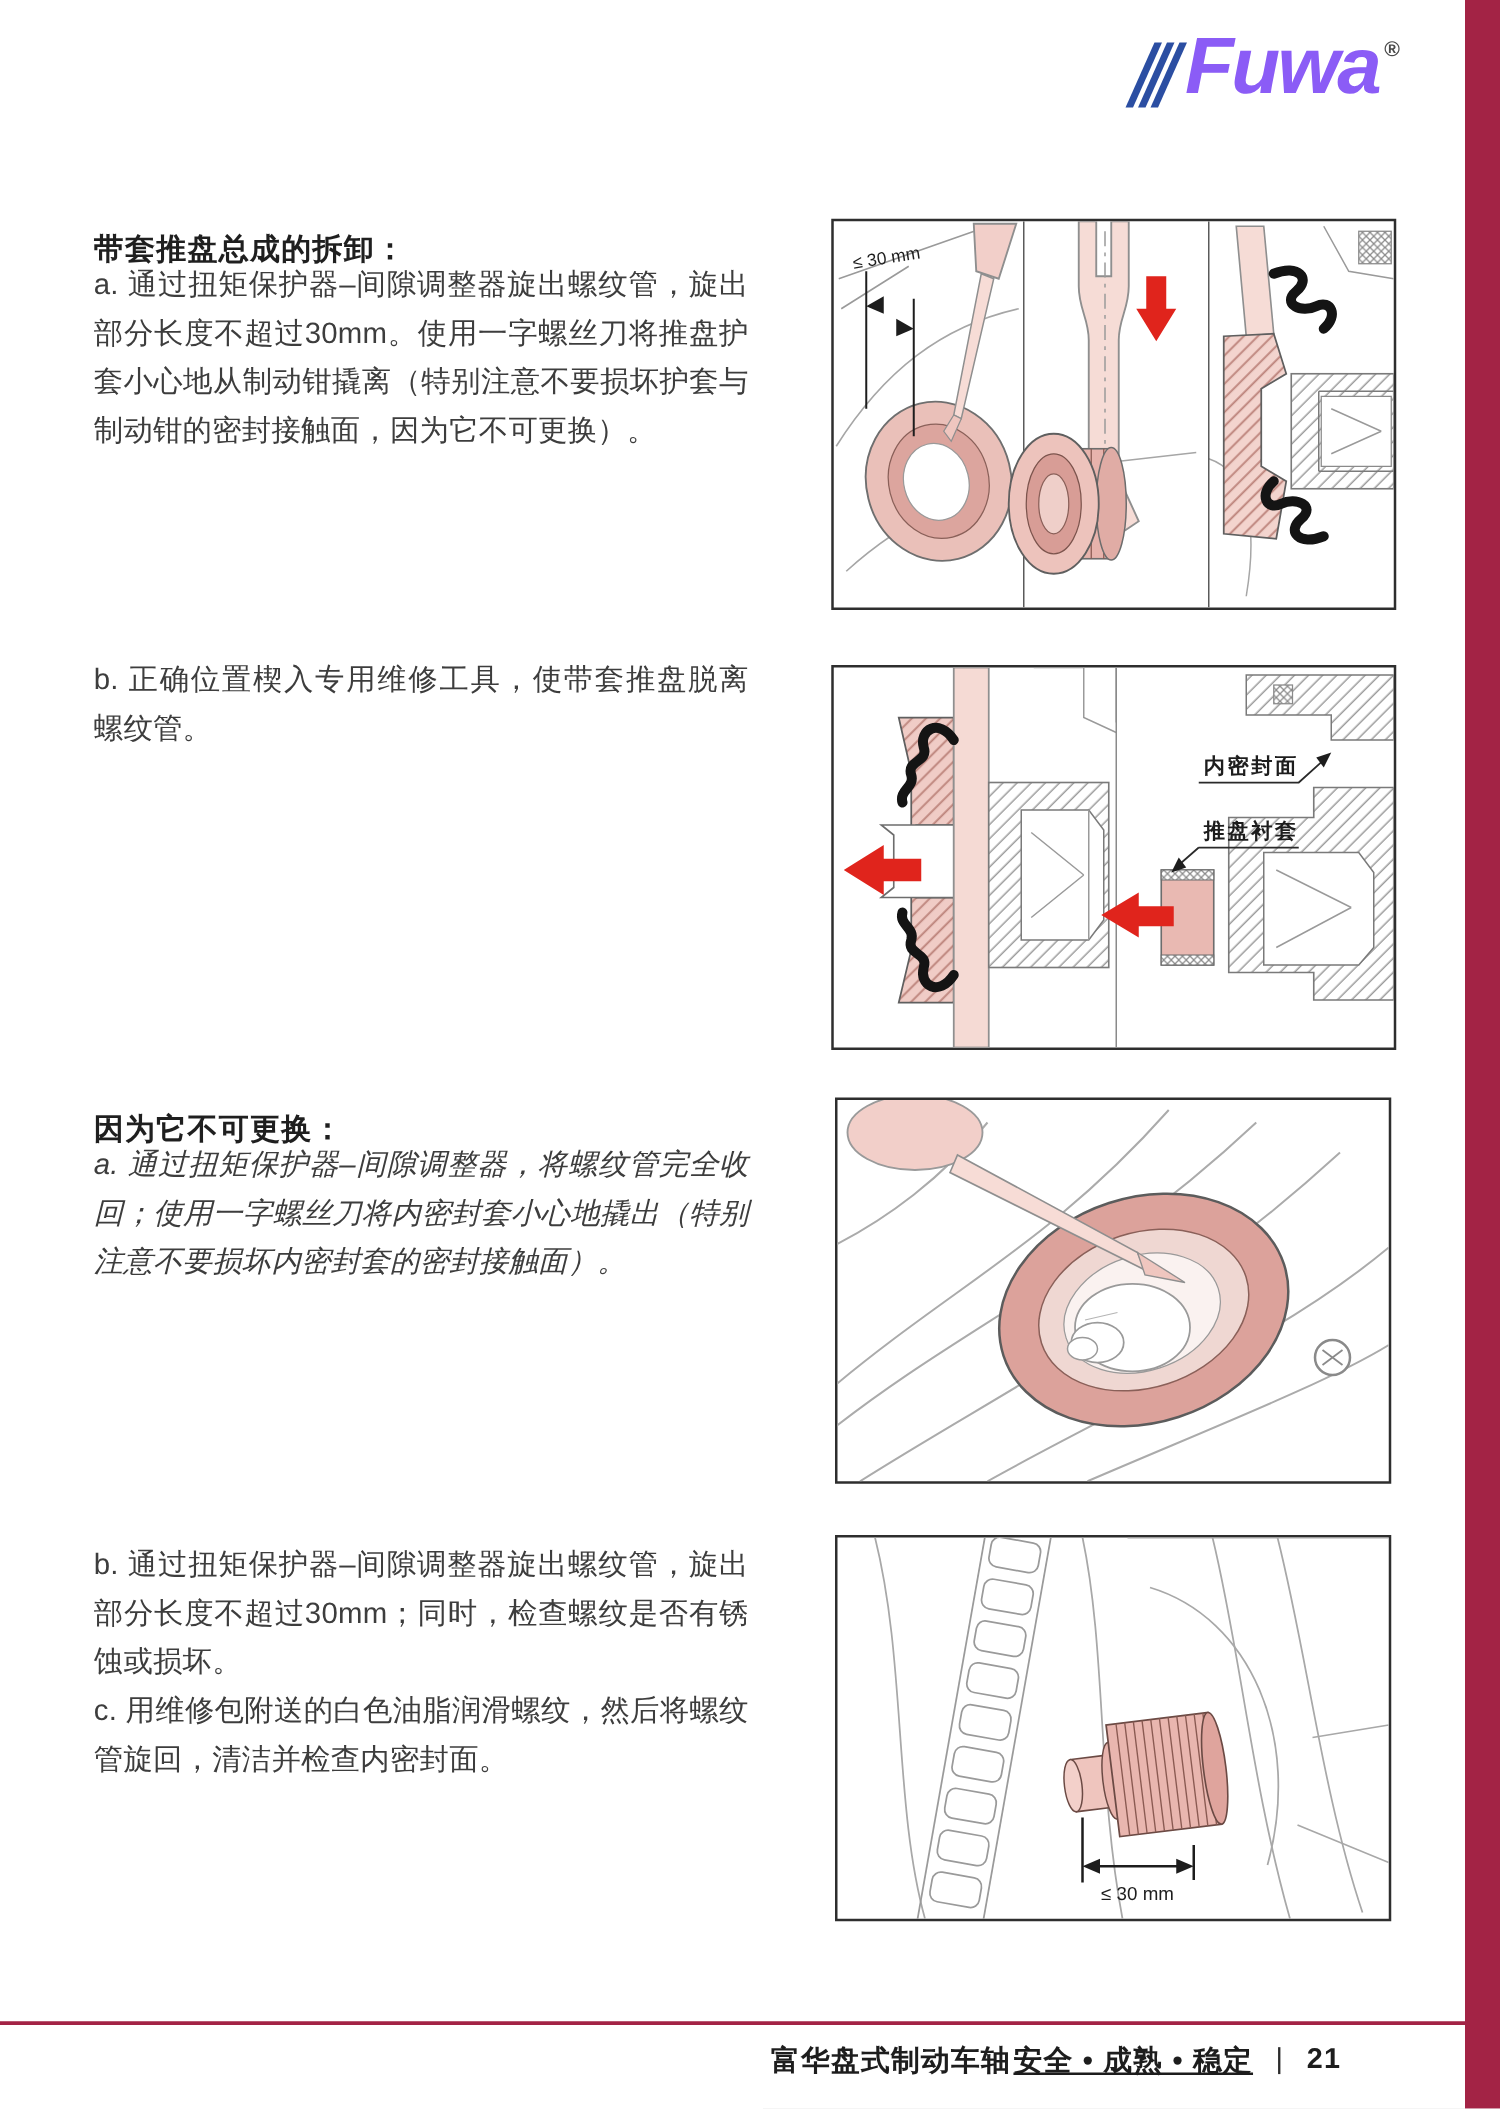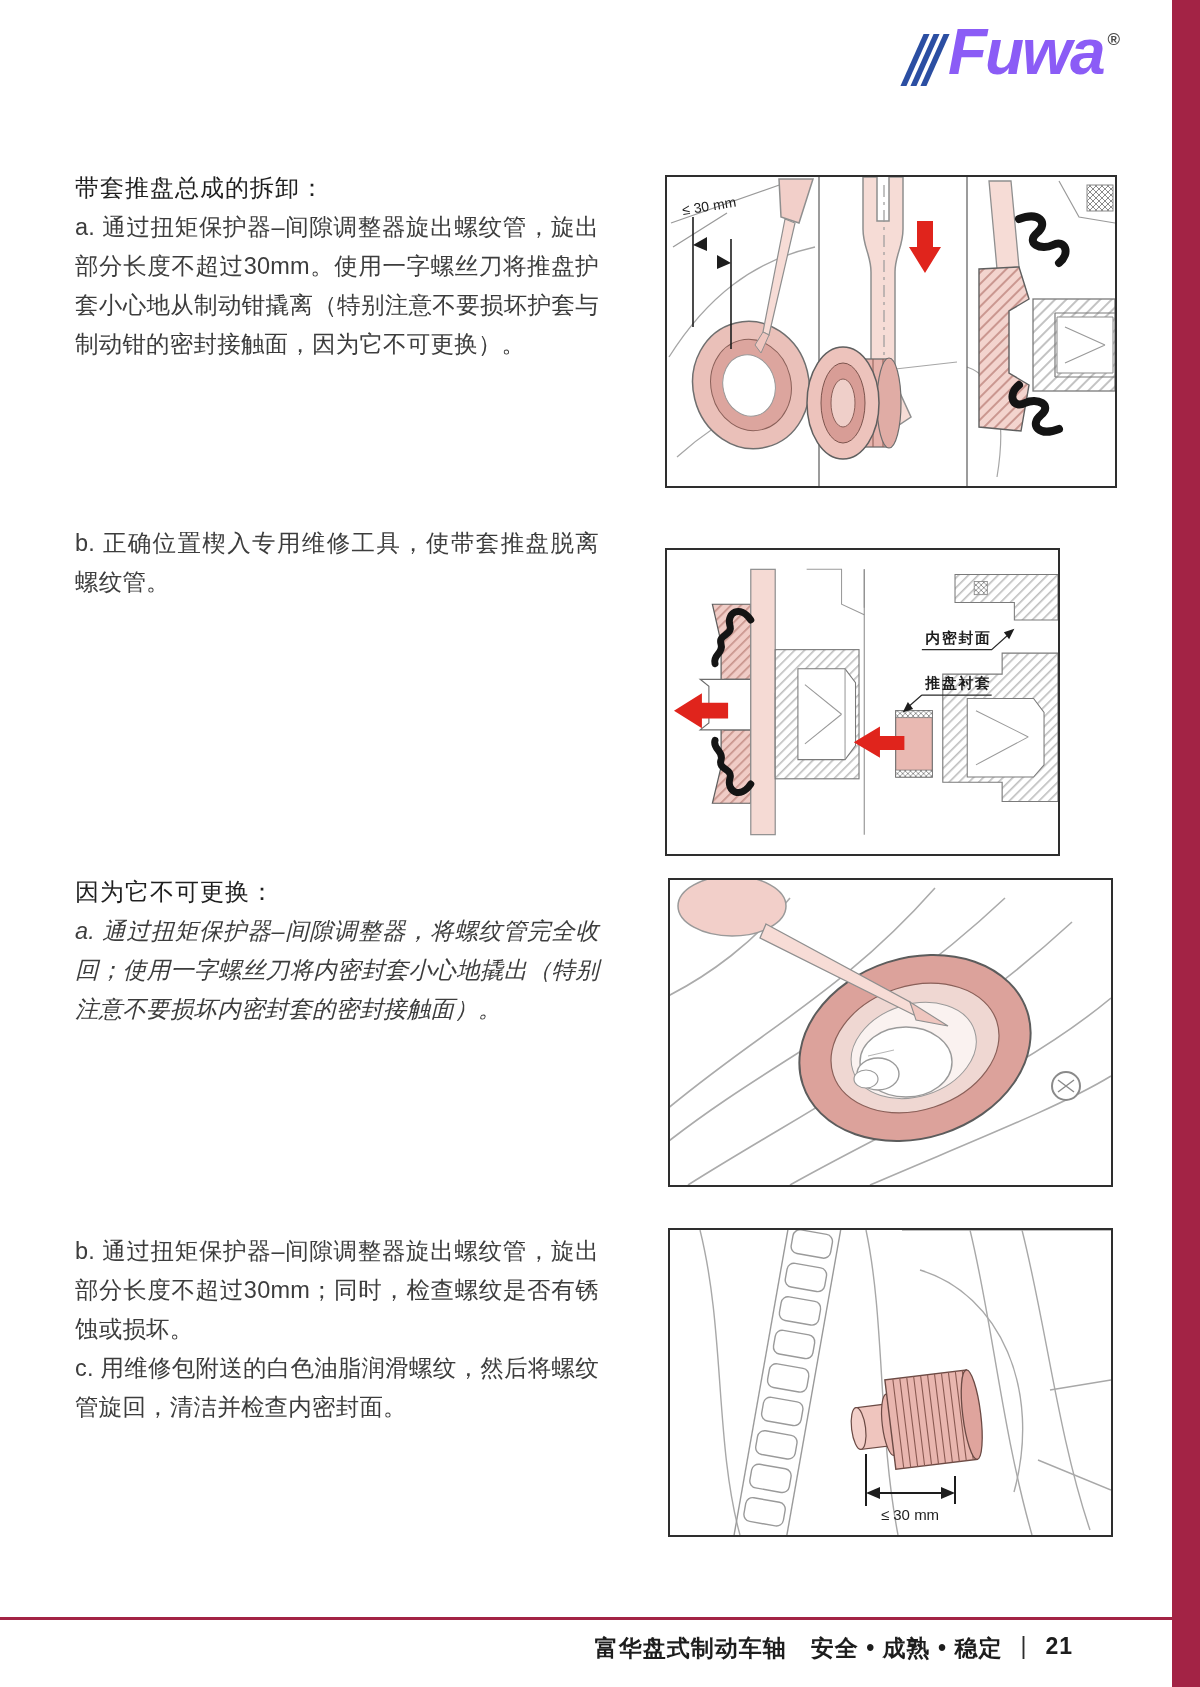--- a/index.html
+++ b/index.html
@@ -14,42 +14,42 @@
   .logo{position:absolute;top:20px;right:80px;display:flex;align-items:flex-start;}
   .logo .slashes{display:flex;margin-top:14px;margin-right:6px;}
   .logo .slash{width:6px;height:52px;background:#2B4EA2;transform:skewX(-24deg);margin-right:4px;}
   .logo-text{
     font-size:64px;line-height:64px;font-style:italic;font-weight:bold;
     color:#8b5cf6;letter-spacing:-2px;
   }
   .logo-reg{font-size:17px;color:#4a4a4a;margin-left:4px;margin-top:10px;font-weight:bold;}
 
   
-  .h-cn{position:absolute;left:75px;width:524px;font-size:24px;font-weight:normal;color:#1f1f1f;letter-spacing:1px;}
+  .h-cn{position:absolute;left:75px;width:524px;font-size:24px;font-weight:bold;color:#1f1f1f;letter-spacing:1px;margin-top:11px;}
   .p-cn{
     position:absolute;left:75px;width:524px;font-size:23.5px;line-height:39px;color:#3d3d3d;
     text-align:justify;text-justify:inter-ideograph;letter-spacing:0.2px;
   }
   .p-cn p{margin:0;}
 
   
   .fig{position:absolute;background:#fff;border:2px solid #2e2e2e;box-sizing:border-box;}
   .fig svg{display:block;width:100%;height:100%;}
   #fig1{left:665px;top:175px;width:452px;height:313px;}
-  #fig2{left:665px;top:548px;width:395px;height:308px;}
+  #fig2{left:665px;top:532px;width:452px;height:308px;}
   #fig3{left:668px;top:878px;width:445px;height:309px;}
   #fig4{left:668px;top:1228px;width:445px;height:309px;}
 
   
   .footer-rule{position:absolute;left:0;top:1617px;width:1172px;height:3px;background:#A32345;}
   .footer{
     position:absolute;top:1633px;right:127px;display:flex;align-items:flex-start;
     font-size:23px;font-weight:bold;color:#1d1d1d;letter-spacing:1px;
   }
-  .footer .slogan{margin-left:24px;}
+  .footer .slogan{margin-left:2px;text-decoration:underline;}
   .footer .divider{margin:0 18px;font-weight:normal;color:#2c2c2c;}
   svg text{font-family:"Liberation Sans","DejaVu Sans",sans-serif;}
 </style>
 </head>
 <body>
 
 <div class="page">
 
   <div class="side-band"></div>
 

